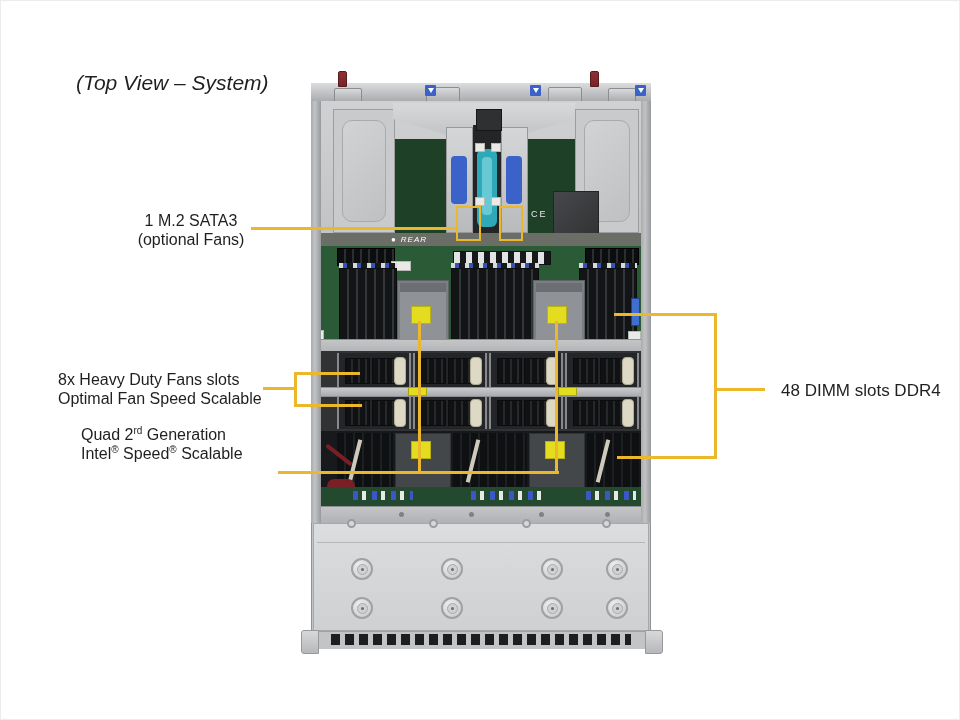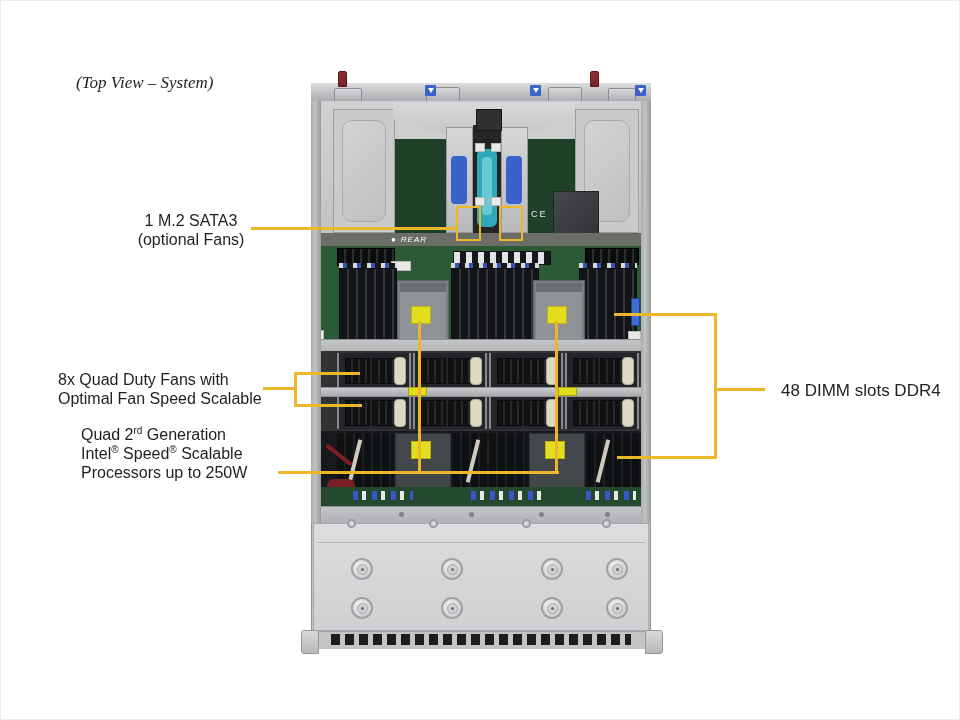--- a/index.html
+++ b/index.html
@@ -16,21 +16,21 @@
   }
   html,body{margin:0;padding:0;background:#fff;}
   #app{
     position:relative;width:960px;height:720px;background:#ffffff;
     font-family:"Liberation Sans", sans-serif;color:var(--label-text);
     overflow:hidden;border:1px solid #ececec;box-sizing:border-box;
   }
   .a{position:absolute;}
   
   .lbl{font-size:16px;line-height:19px;color:var(--label-text);z-index:50;}
-  .title{font-style:italic;font-size:17px;font-family:Liberation Serif, serif;}
+  .title{font-style:italic;font-size:21px;}
   .lbl sup{font-size:10px;line-height:0;}
   
   .yline{position:absolute;background:var(--callout-yellow);z-index:40;}
   .ybox{position:absolute;border:2px solid var(--callout-yellow);z-index:40;background:transparent;}
   
   .chassis{background:#c2c3c5;border:1px solid #909295;box-sizing:border-box;}
   .rail-top{background:linear-gradient(#dcddde,#aaacaf);border-bottom:1px solid #8e9093;}
   .latch{background:linear-gradient(#d8d9db,#a0a2a5);border:1px solid #8b8d90;border-radius:2px;}
   .screw-maroon{background:linear-gradient(#8d3034,var(--maroon-screw));border:1px solid #591a1d;border-radius:2px 2px 0 0;}
   .bluestk{background:var(--blue-sticker);border-radius:1px;display:flex;align-items:center;justify-content:center;}
@@ -88,28 +88,27 @@
 <div id="app">
 
   <div class="a lbl title" style="left:75px;top:72px;">(Top View – System)</div>
 
   <div class="a lbl" style="left:115px;top:210px;width:150px;text-align:center;">
     <div>1 M.2 SATA3</div>
     <div>(optional Fans)</div>
   </div>
 
   <div class="a lbl" style="left:57px;top:369px;">
-    <div>8x Quad Duty Fans with</div>
+    <div>8x Heavy Duty Fans slots</div>
     <div>Optimal Fan Speed Scalable</div>
   </div>
 
   <div class="a lbl" style="left:80px;top:424px;">
     <div><span>Quad 2</span><sup>rd</sup><span> Generation</span></div>
     <div><span>Intel</span><sup>®</sup><span> Speed</span><sup>®</sup><span> Scalable</span></div>
-    <div>Processors up to 250W</div>
   </div>
 
   <div class="a lbl" style="left:780px;top:380px;font-size:17px;">48 DIMM slots DDR4</div>
 
   <div class="a chassis" style="left:310px;top:82px;width:340px;height:566px;"></div>
 
   <div class="a rail-top" style="left:310px;top:82px;width:340px;height:18px;"></div>
   <div class="a screw-maroon" style="left:337px;top:70px;width:7px;height:14px;"></div>
   <div class="a screw-maroon" style="left:589px;top:70px;width:7px;height:14px;"></div>
   <div class="a latch" style="left:333px;top:87px;width:26px;height:15px;"></div>

